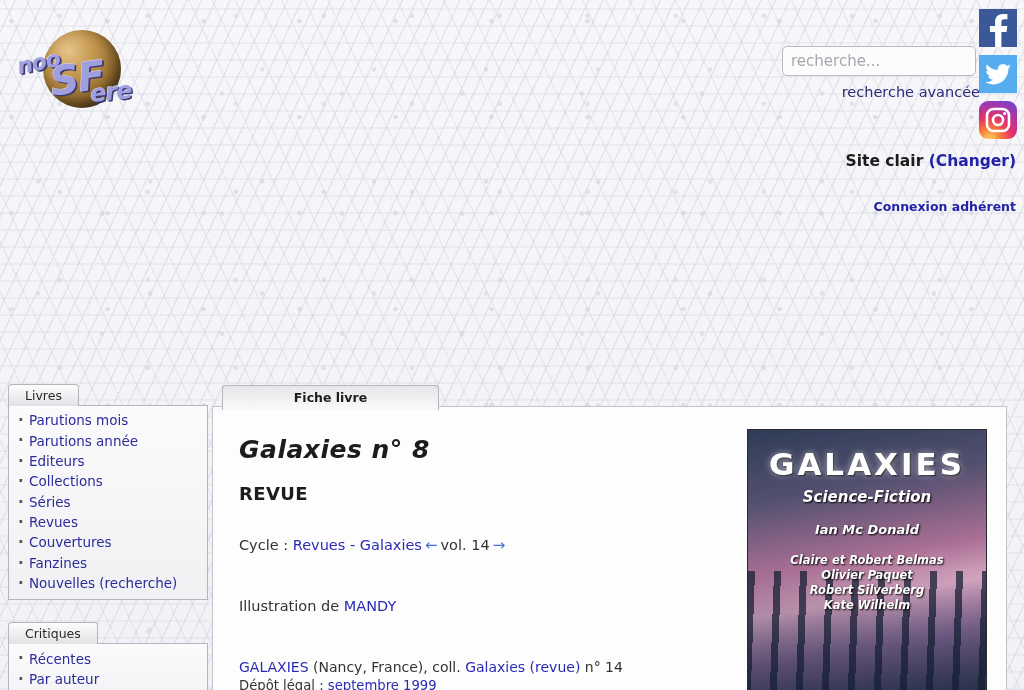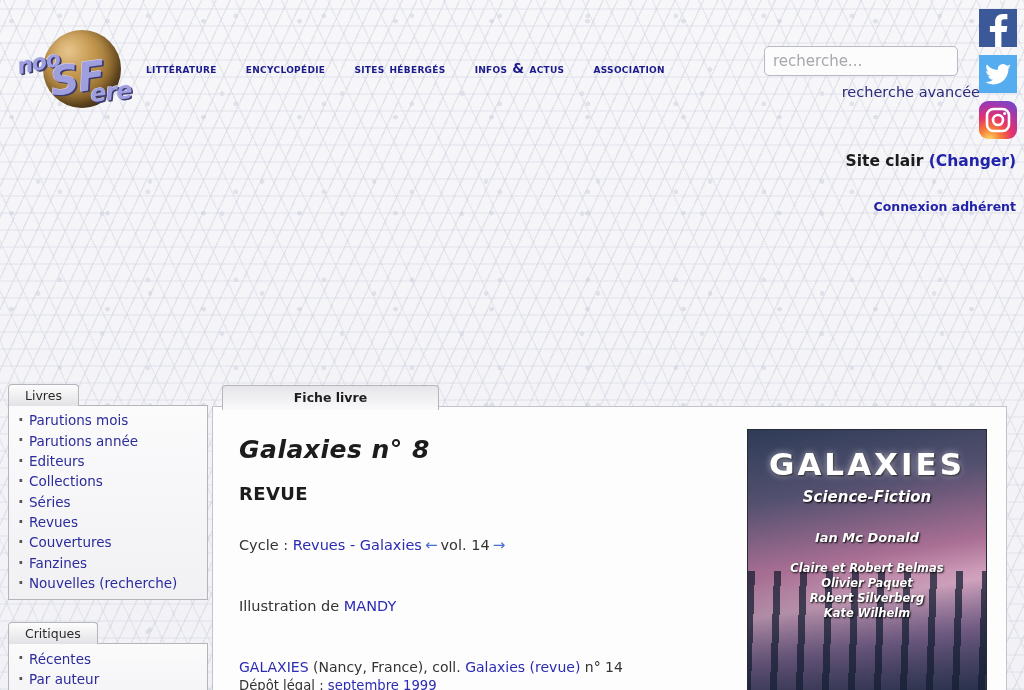--- a/index.html
+++ b/index.html
@@ -47,21 +47,21 @@
   .lg-ere { left: 80px; top: 50px; font-size: 24px; transform: rotate(-6deg); }
 
   .nav { position: absolute; left: 146px; top: 58px; white-space: nowrap; }
   .nav a {
     color: #1a1a8c; text-decoration: none; font-weight: 700;
     font-size: 13.5px; font-variant: small-caps; text-transform: lowercase;
     margin-right: 24px; letter-spacing: 0.3px;
   }
   .nav a:first-letter { font-size: 17px; }
 
-  .search-box { position: absolute; left: 764px; top: 46px; }
+  .search-box { position: absolute; left: 782px; top: 46px; }
   .search-box input {
     width: 194px; height: 30px; border: 1px solid #b9b9c4; border-radius: 5px;
     background: #fcfcfd; padding: 0 8px; font-size: 15px; color: #333;
     font-family: "DejaVu Sans", sans-serif; outline: none;
   }
   .search-box input::placeholder { color: #a7a7ae; }
   .adv-search {
     position: absolute; left: 786px; top: 84px; width: 194px; text-align: right;
     font-size: 14.5px; color: #2b2b7a;
   }
@@ -175,21 +175,21 @@
     position: relative; margin-top: 16px;
     font-size: 31px; font-weight: 700; letter-spacing: 3px;
     text-shadow: 0 0 7px rgba(255,255,255,0.55), 1px 1px 2px #000;
   }
   .cv-sub {
     position: relative; margin-top: 6px;
     font-size: 15px; font-weight: 700; font-style: italic;
     text-shadow: 1px 1px 2px #000;
   }
   .cv-author {
-    position: relative; margin-top: 24px;
+    position: relative; margin-top: 16px;
     font-size: 13px; font-weight: 700; font-style: italic;
     text-shadow: 1px 1px 2px #000;
   }
   .cv-names {
     position: relative; margin-top: 16px;
     font-size: 11.5px; font-weight: 700; font-style: italic; line-height: 15px;
     text-shadow: 1px 1px 2px #000;
   }
 </style>
 </head>
@@ -199,27 +199,20 @@
 
   <div class="logo-wrap">
     <div class="logo-globe"></div>
     <div class="logo-text">
       <span class="lg-noo">noo</span>
       <span class="lg-sf">SF</span>
       <span class="lg-ere">ere</span>
     </div>
   </div>
 
-  <div class="nav">
-    <a href="#">Littérature</a>
-    <a href="#">Encyclopédie</a>
-    <a href="#">Sites hébergés</a>
-    <a href="#">Infos &amp; actus</a>
-    <a href="#">Association</a>
-  </div>
 
   <div class="search-box">
     <input type="text" placeholder="recherche..." style="">
   </div>
   <div class="adv-search">recherche avancée</div>
 
   <div class="socials">
     <a class="soc fb" href="#">
       <svg width="38" height="38" viewBox="0 0 38 38">
           <path fill="#fff" d="M22.4 38V22.9h5.1l.8-5.9h-5.9v-3.8c0-1.7.5-2.9 2.9-2.9h3.1V5.1c-.5-.1-2.4-.2-4.6-.2-4.6 0-7.7 2.8-7.7 7.9V17h-5.2v5.9h5.2V38z"></path>

